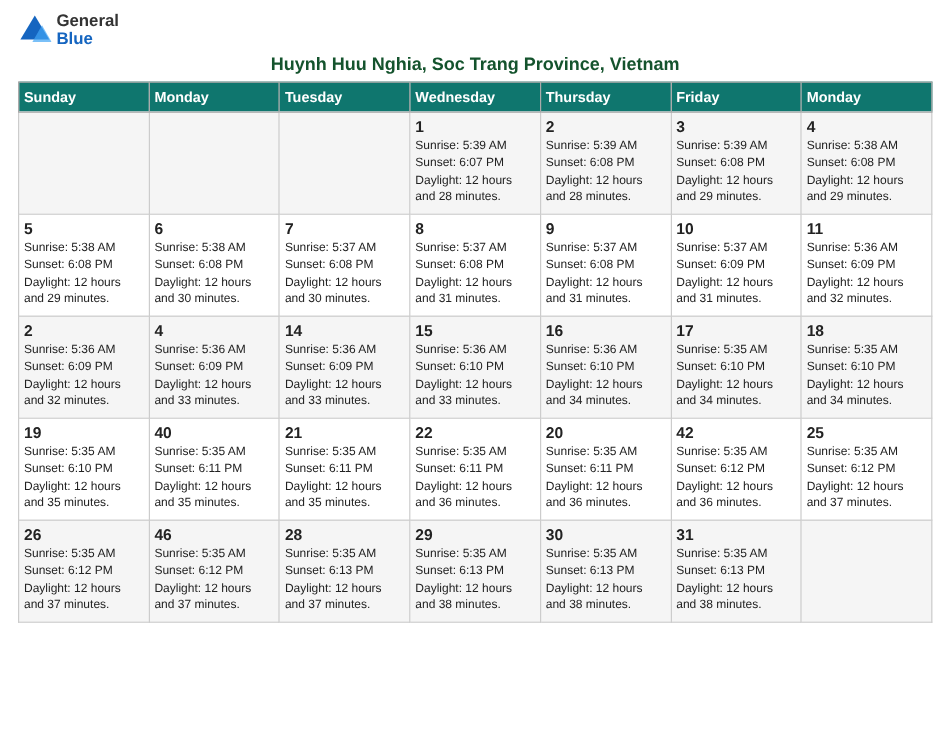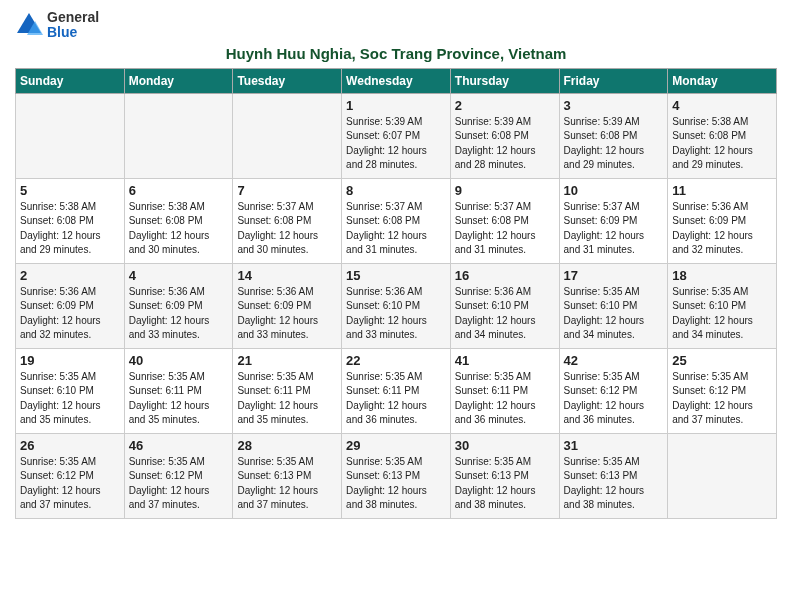--- a/index.html
+++ b/index.html
@@ -282,21 +282,21 @@
 and 35 minutes.</div>
         </td>
         <td>
           <span class="day-num">22</span>
           <div class="day-info" style="white-space: pre-line;">Sunrise: 5:35 AM
 Sunset: 6:11 PM
 Daylight: 12 hours
 and 36 minutes.</div>
         </td>
         <td>
-          <span class="day-num">41</span>
+          <span class="day-num">20</span>
           <div class="day-info" style="white-space: pre-line;">Sunrise: 5:35 AM
 Sunset: 6:11 PM
 Daylight: 12 hours
 and 36 minutes.</div>
         </td>
         <td>
           <span class="day-num">42</span>
           <div class="day-info" style="white-space: pre-line;">Sunrise: 5:35 AM
 Sunset: 6:12 PM
 Daylight: 12 hours

